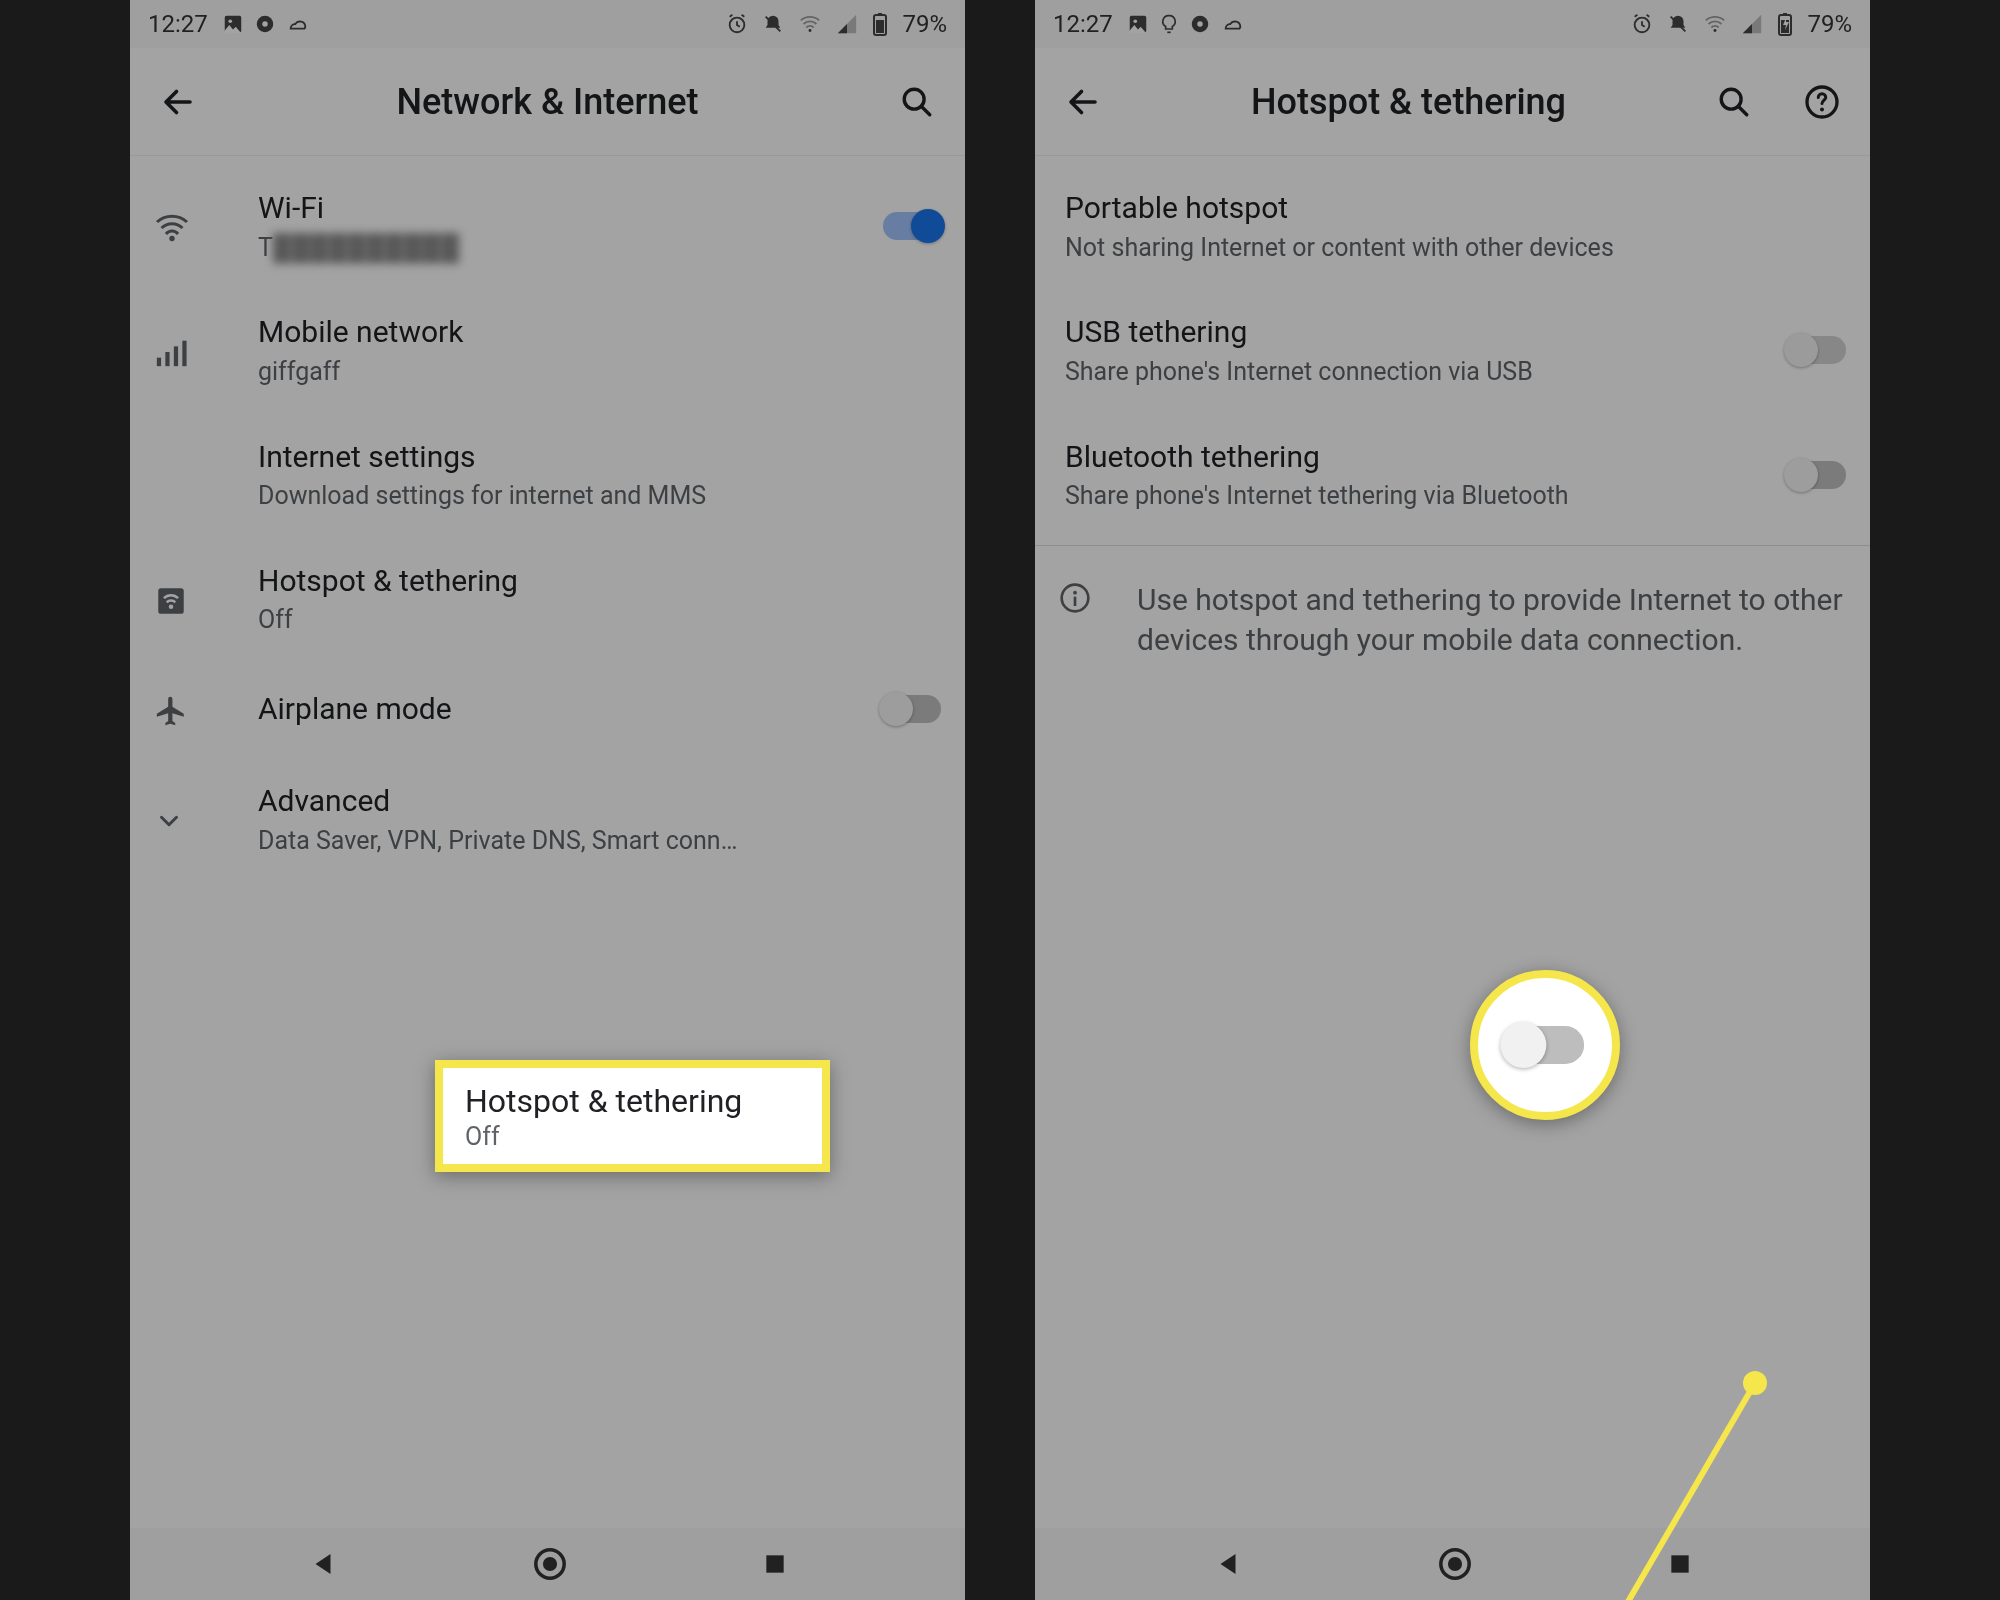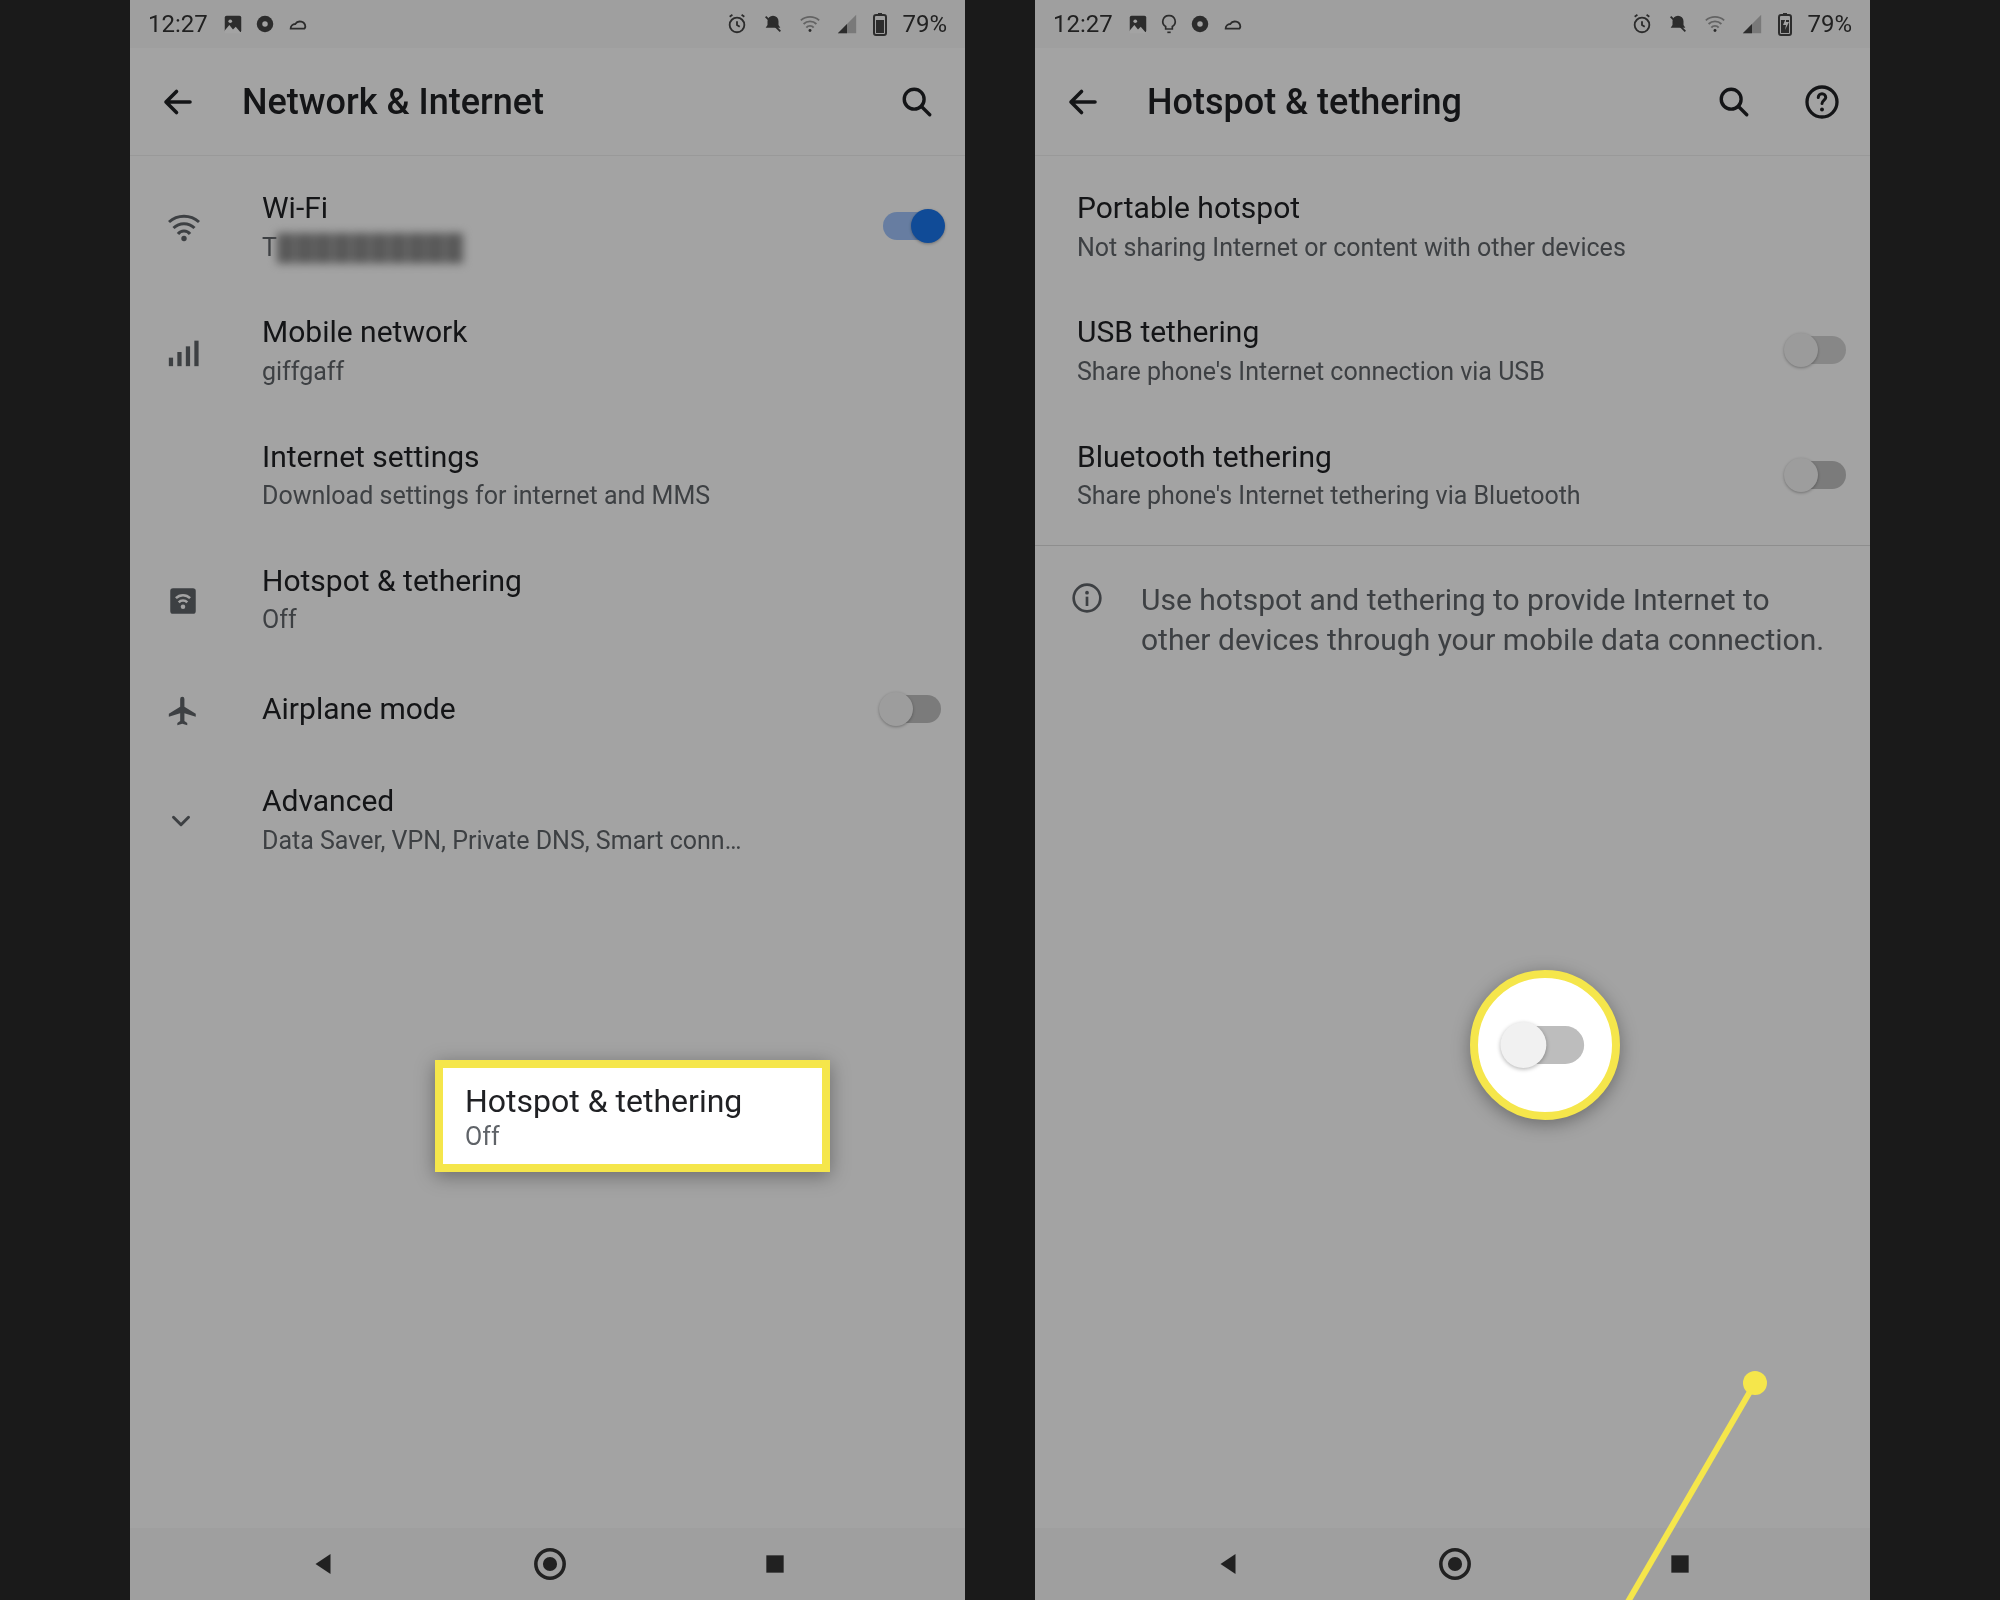--- a/index.html
+++ b/index.html
@@ -47,34 +47,35 @@
     padding: 0 24px;
     gap: 40px;
     background: #fafafa;
     border-bottom: 1px solid rgba(0,0,0,0.06);
   }
   .app-title {
     font-size: 36px;
     font-weight: 500;
     color: #202124;
     flex: 1;
+    text-align: center;
   }
   .icon-btn {
     width: 48px; height: 48px;
     display: flex; align-items: center; justify-content: center;
     color: #5f6368;
   }
   .list {
     padding: 8px 0;
   }
   .row {
     display: flex;
     align-items: center;
-    padding: 24px 24px 24px 36px;
-    gap: 0;
+    padding: 24px 24px 24px 24px;
+    gap: 8px;
     min-height: 96px;
   }
   .row-icon {
     width: 96px;
     display: flex;
     align-items: flex-start;
     justify-content: flex-start;
     padding-top: 4px;
     color: #5f6368;
   }

